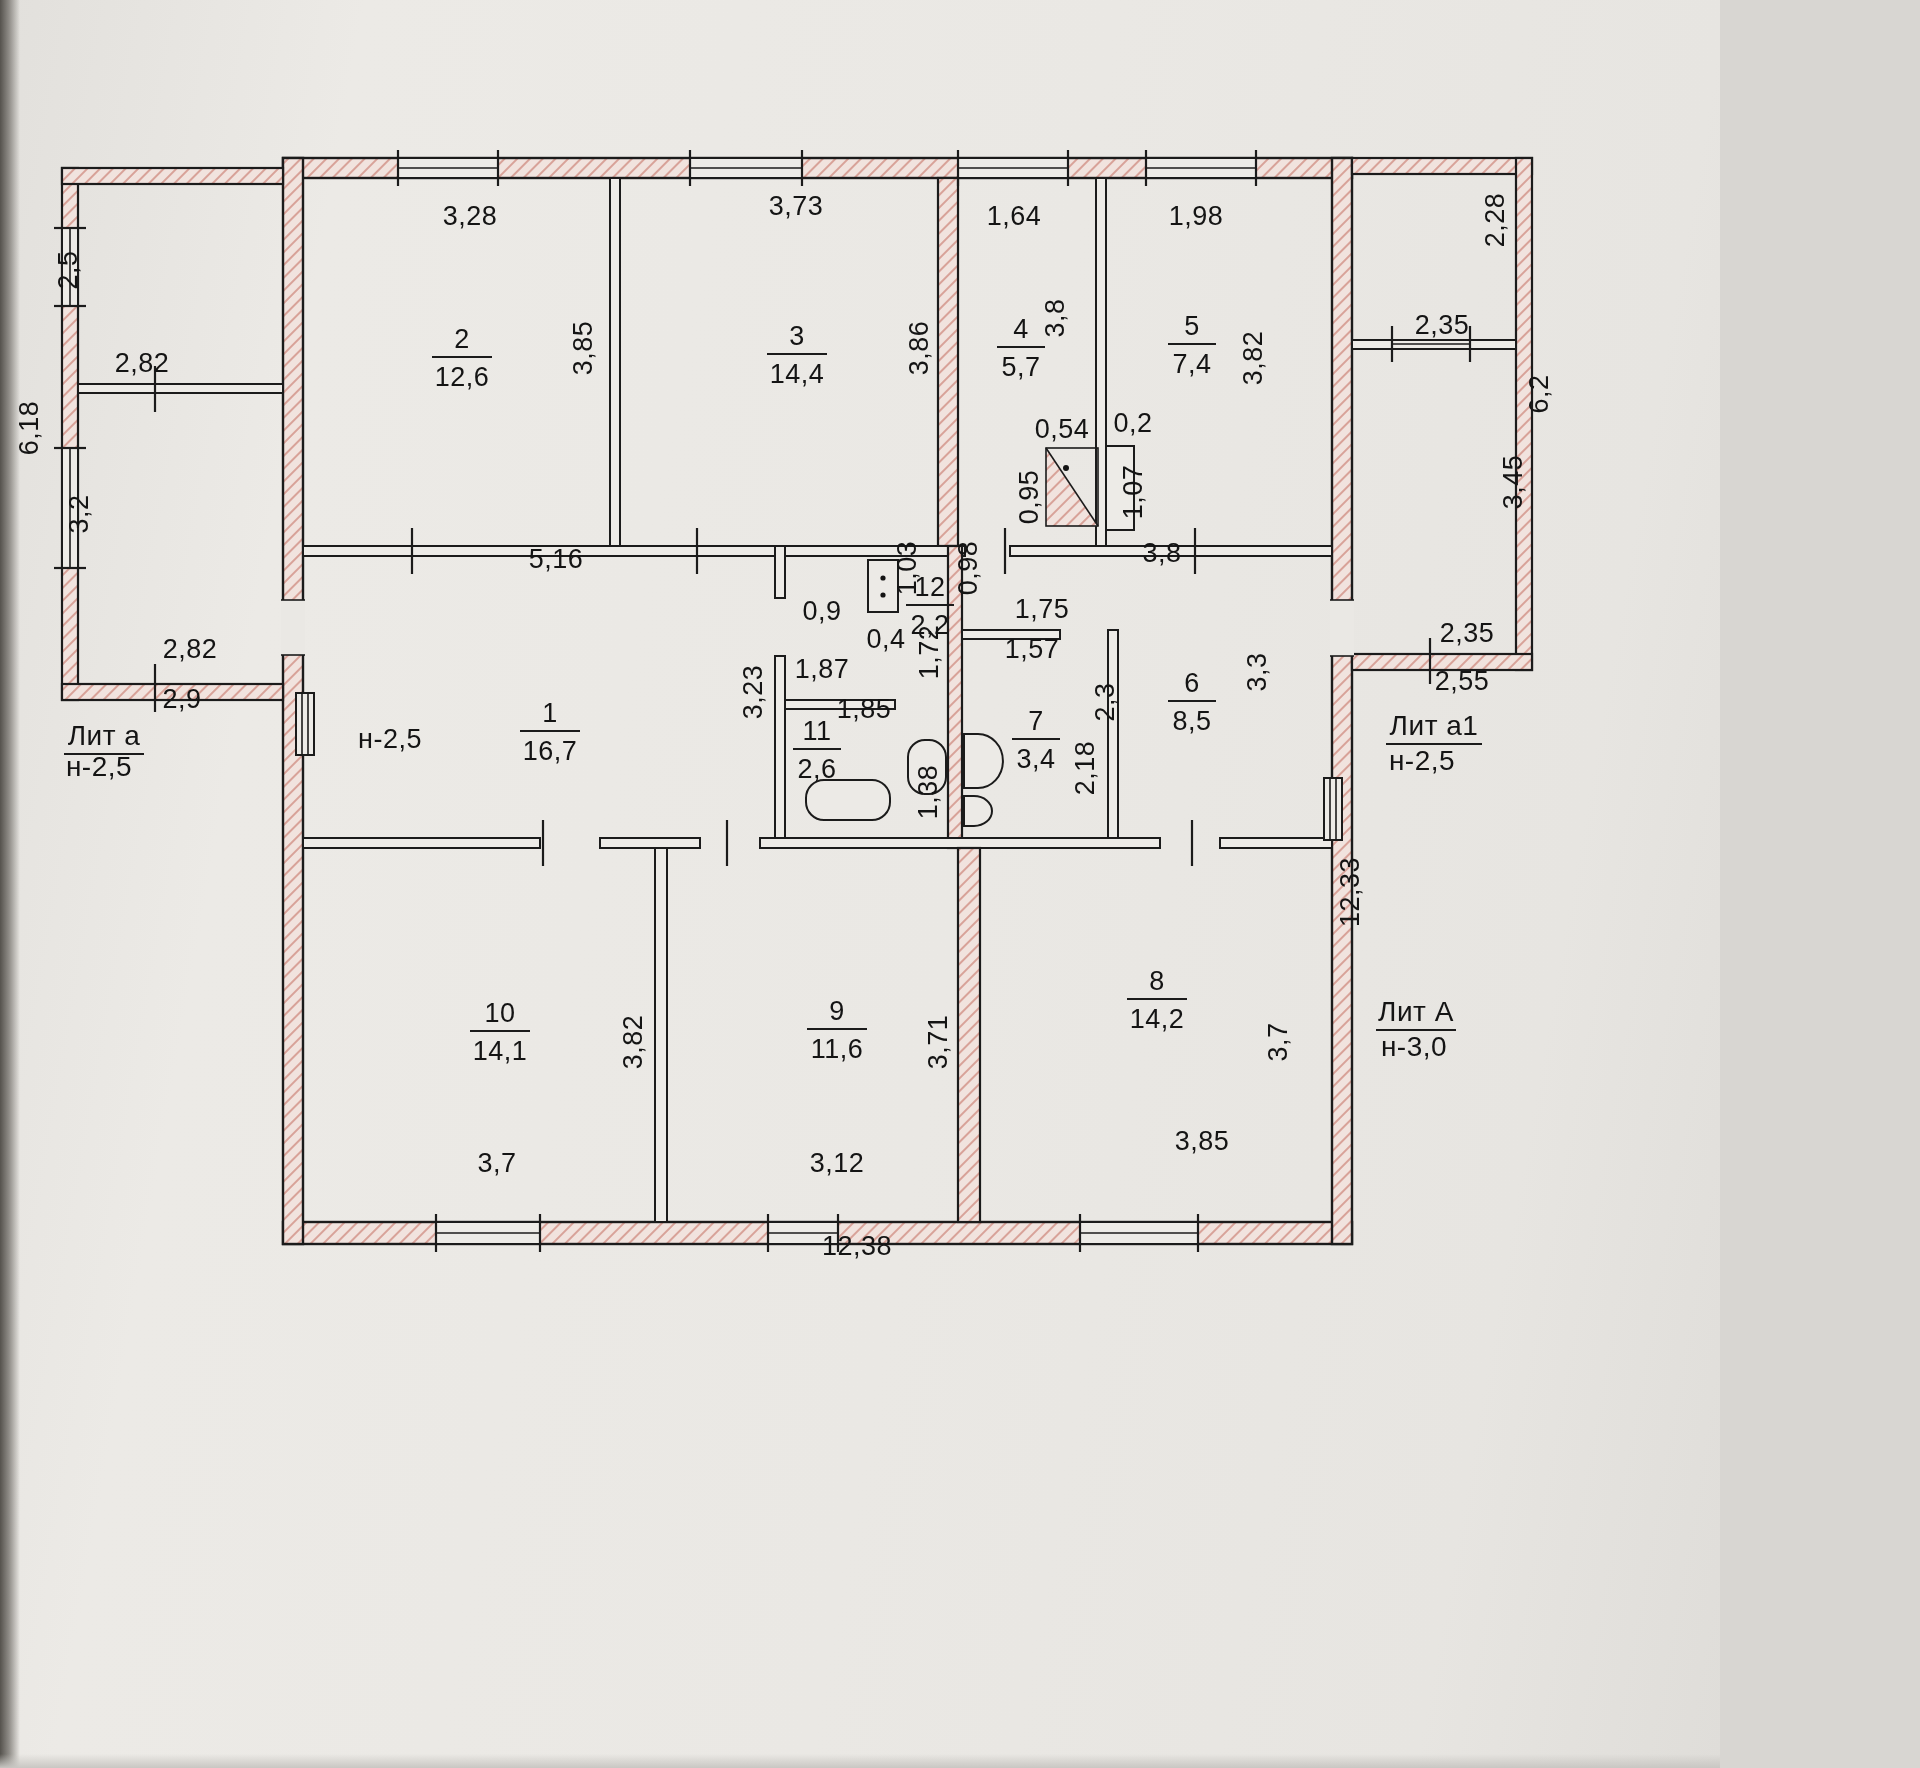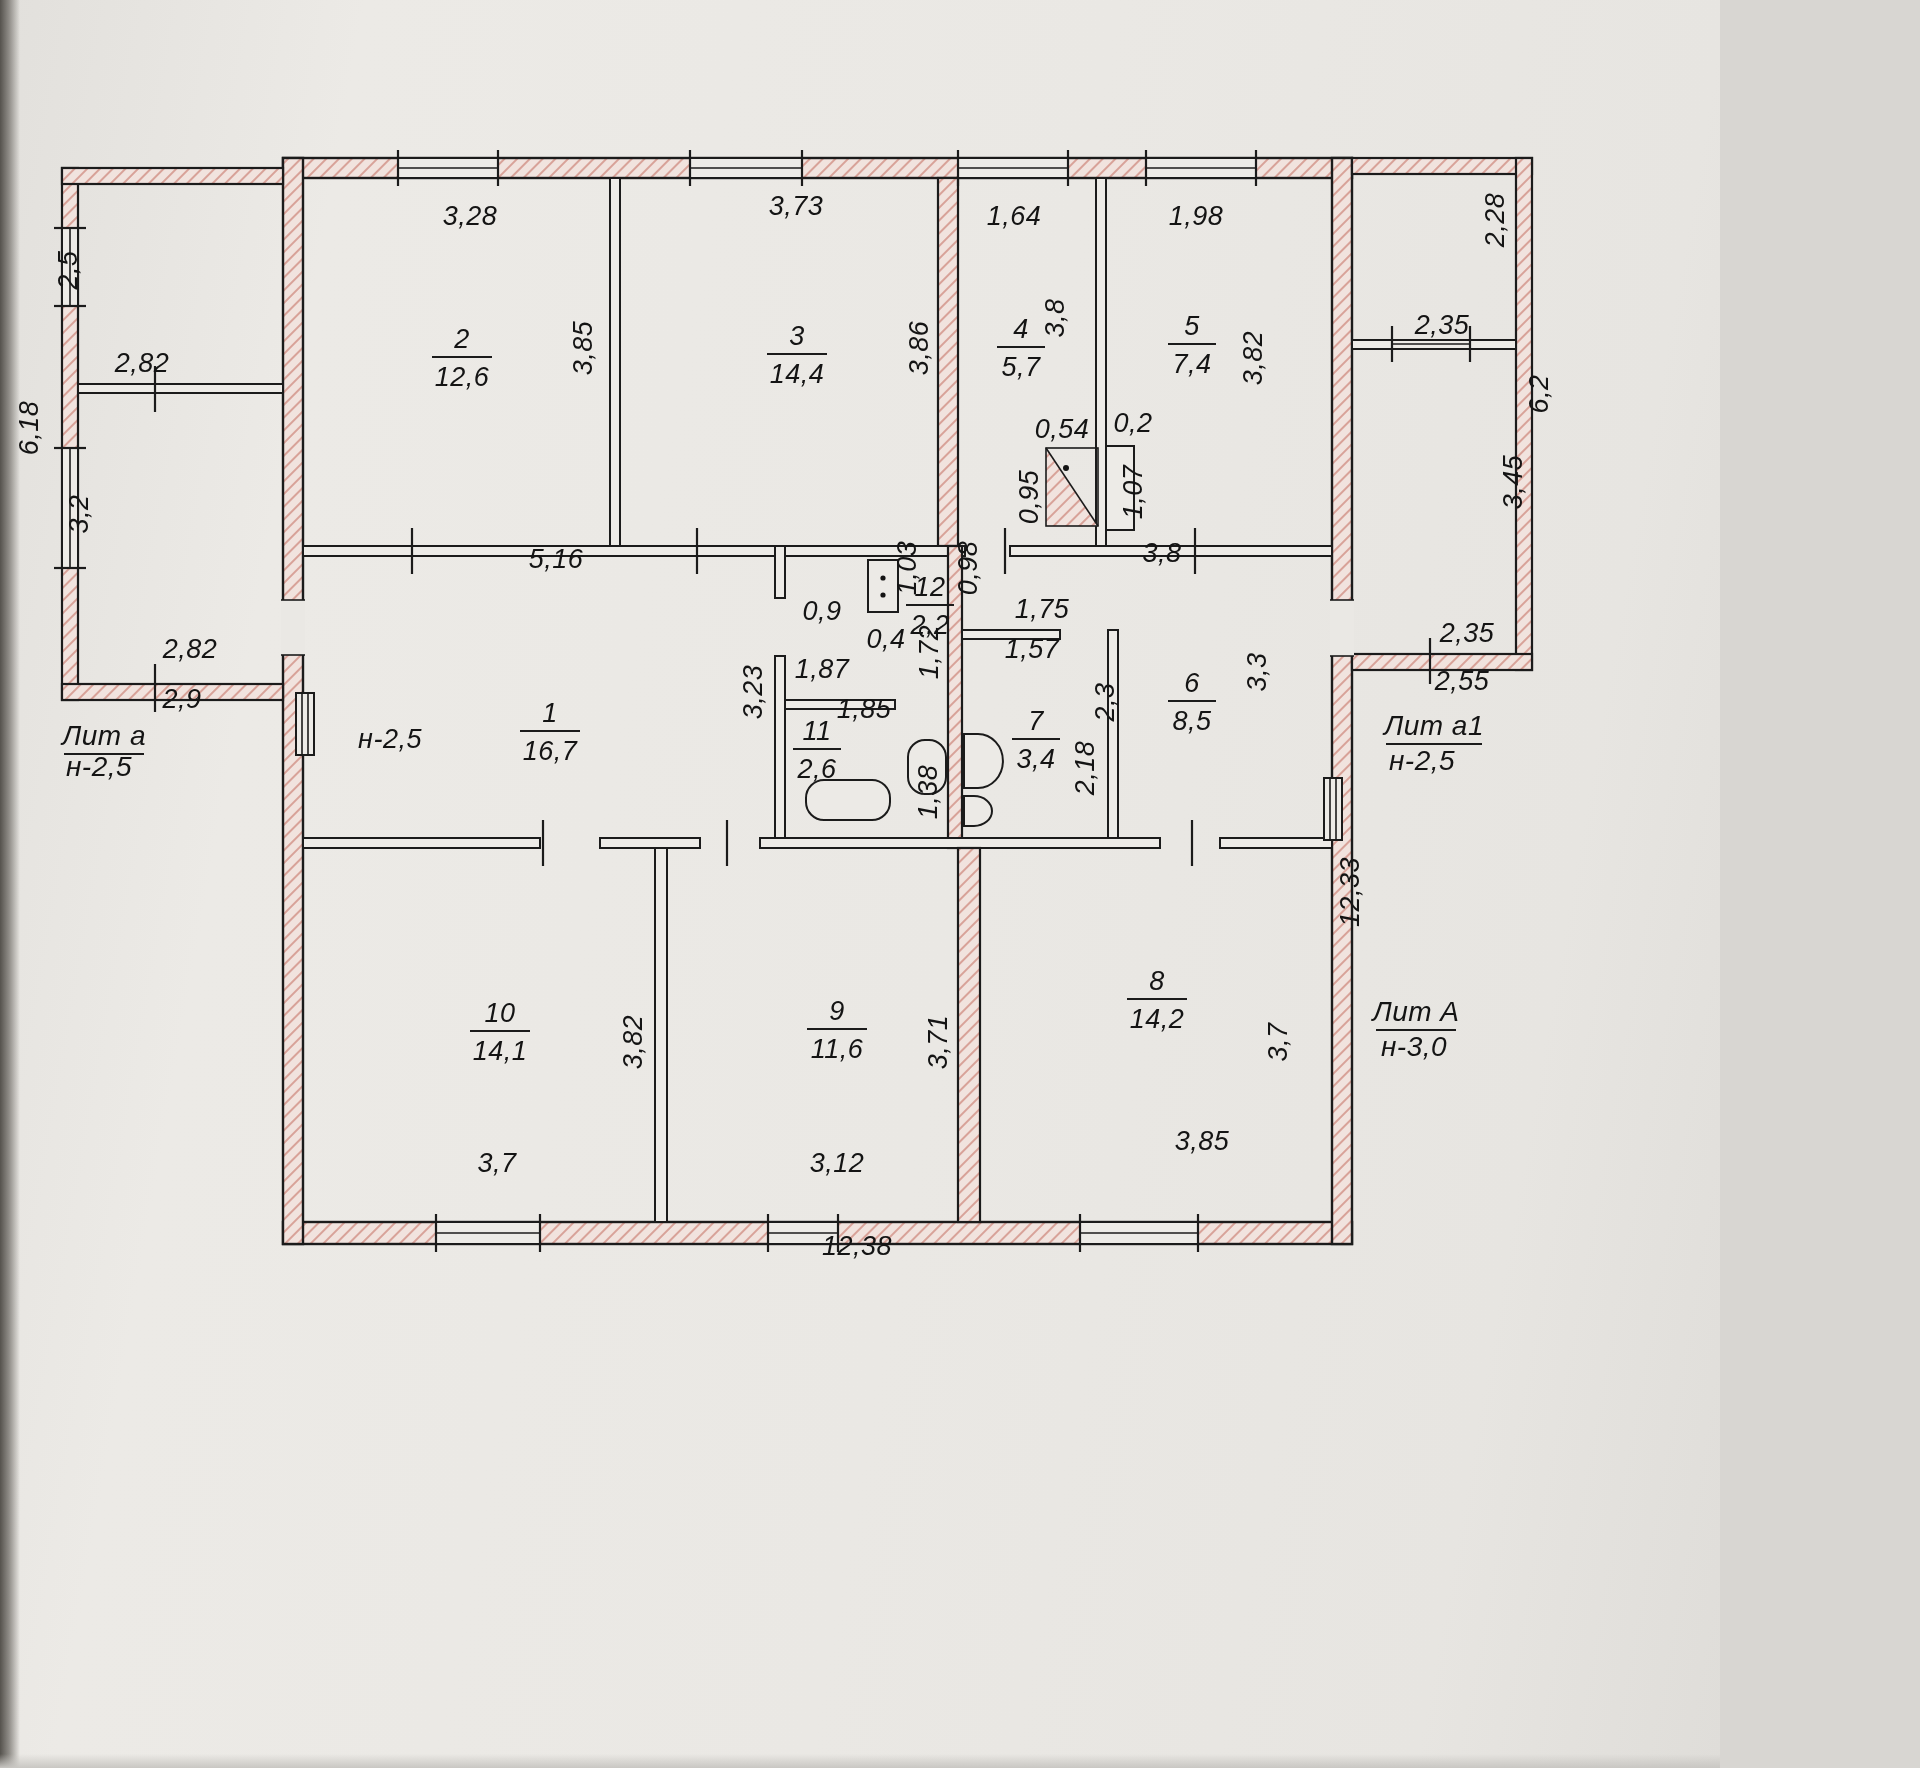--- a/index.html
+++ b/index.html
@@ -1,18 +1,18 @@
 <!DOCTYPE html>
 <html><head>
 <meta charset="utf-8">
 <style>
   html,body{margin:0;padding:0;background:#d8d6d2;}
   .page{position:relative;width:1720px;height:1768px;overflow:hidden;
         background:linear-gradient(100deg,#e2e0dc 0%,#eceae6 18%,#eae8e4 55%,#e7e5e1 85%,#dfddd9 100%);
-        font-family:"Liberation Sans",sans-serif;font-style:italic;}
+        font-family:"Liberation Sans",sans-serif;}
   .scan-edge{position:absolute;left:0;top:0;width:20px;height:100%;
         background:linear-gradient(90deg,#55524d 0%,#8f8c87 45%,rgba(170,167,162,0) 100%);}
   .scan-bottom{position:absolute;left:0;bottom:0;width:100%;height:14px;
         background:linear-gradient(0deg,#c9c7c3,rgba(201,199,195,0));}
   svg{position:absolute;left:0;top:0;}
   .p{fill:#edebe7;stroke:#1b1b1b;stroke-width:2;}
   .win{fill:#edebe7;stroke:#1b1b1b;stroke-width:2;}
   .tick{stroke:#1b1b1b;stroke-width:2.2;}
   .thin{stroke:#1b1b1b;stroke-width:1.6;fill:none;}
   .fixture{fill:#eceae6;stroke:#1b1b1b;stroke-width:2;}

